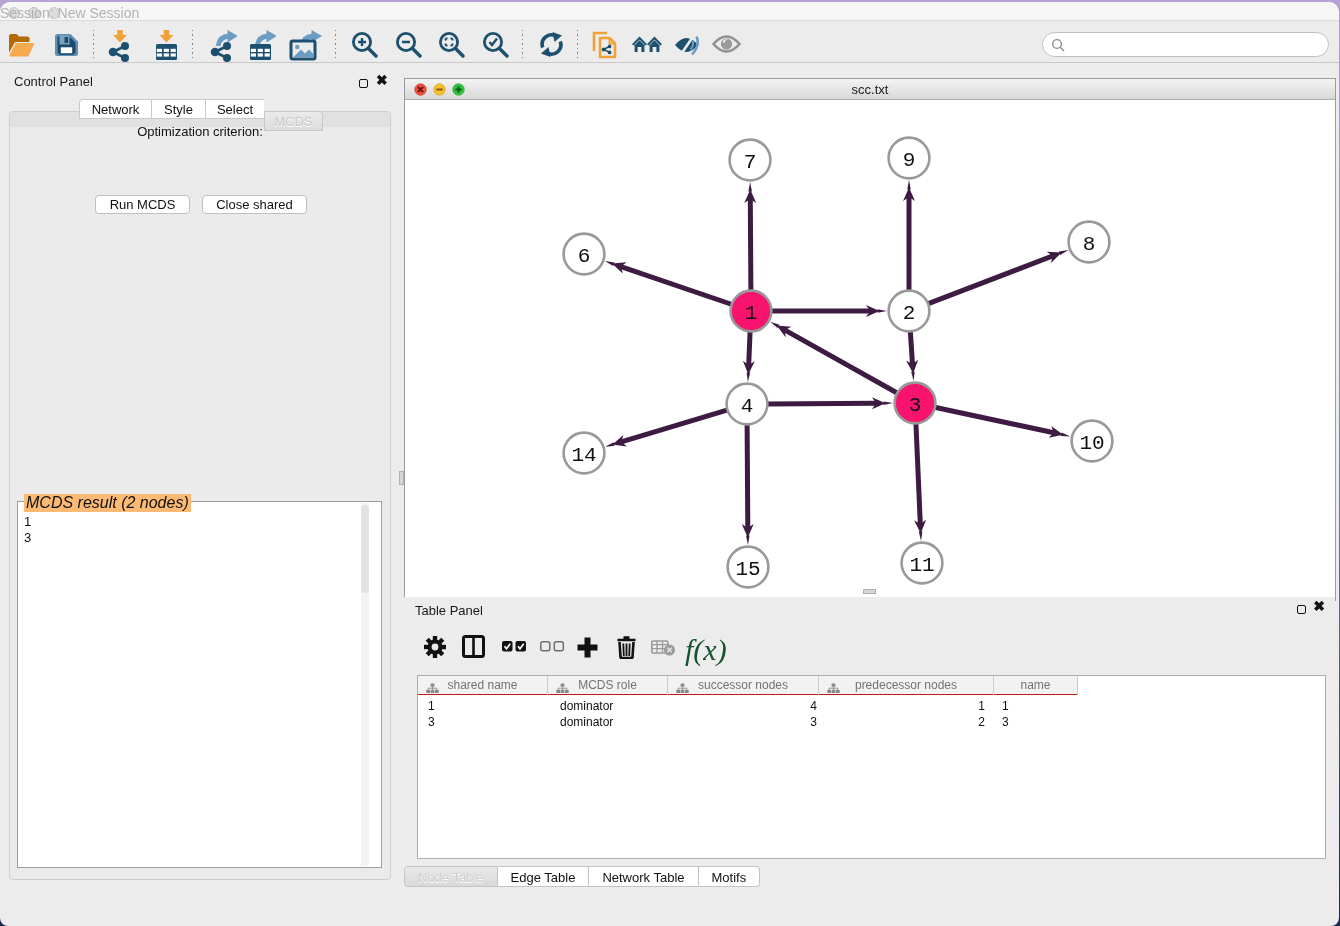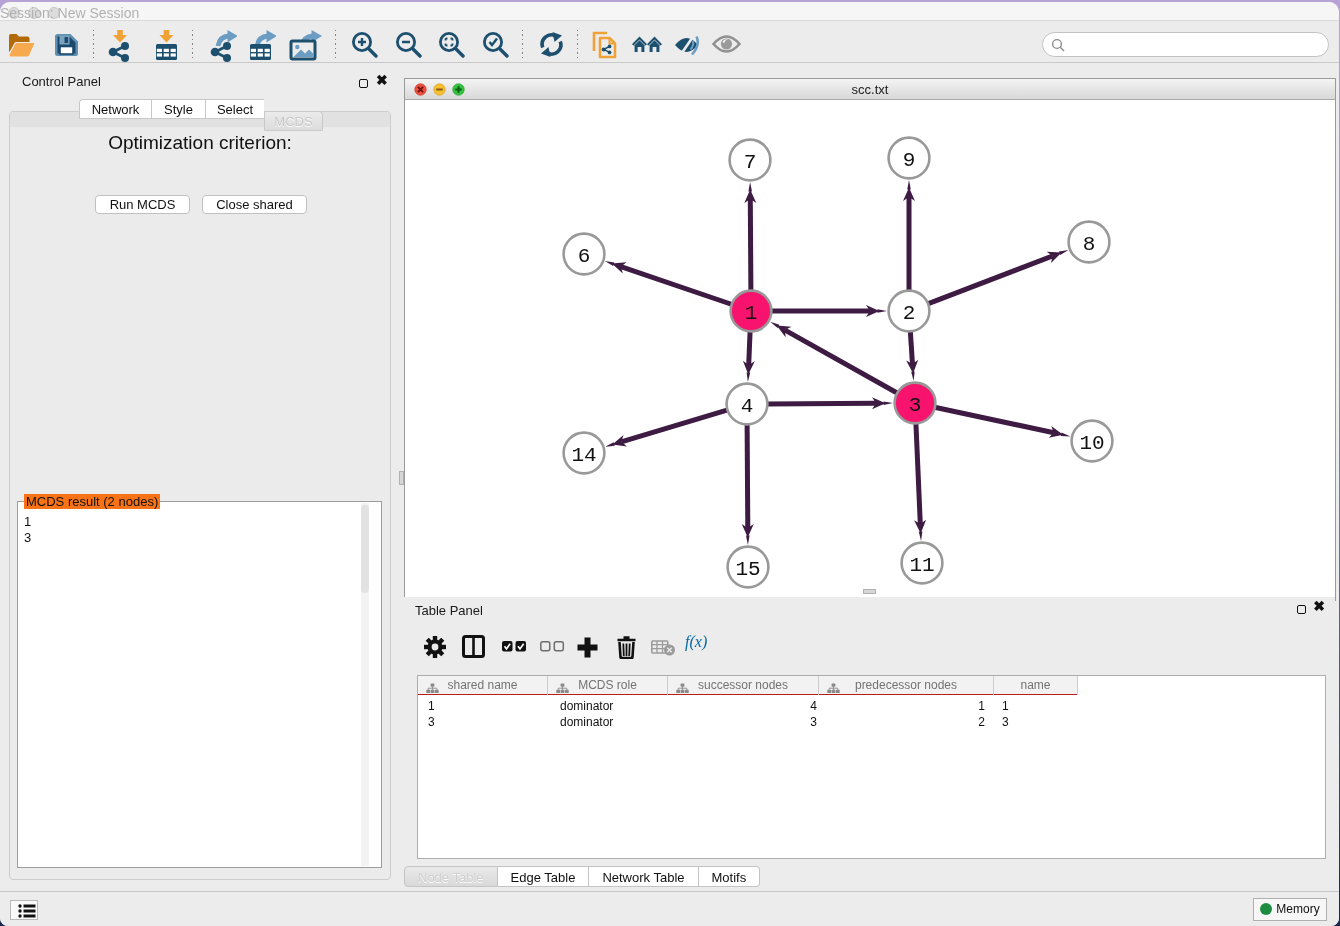--- a/index.html
+++ b/index.html
@@ -10,33 +10,33 @@
 .titlebar { position:absolute; left:0; top:0; right:0; height:19px; background:#f6f6f6; border-bottom:1px solid #dadada; }
 .tl { position:absolute; top:5px; width:12px; height:12px; border-radius:50%; background:#dcdcdc; border:1px solid #c9c9c9; }
 .title { position:absolute; top:3px; left:0; right:0; font-size:14px; color:#b2b2b2; }
 
 .toolbar { position:absolute; left:0; top:20px; right:0; height:41px; background:#ececec; border-bottom:1px solid #c9c9c9; }
 .tb { position:absolute; top:2px; }
 .tsep { position:absolute; top:8px; height:30px; width:1.3px; background:repeating-linear-gradient(180deg,#848484 0 1.4px,rgba(0,0,0,0) 1.4px 4.5px); }
 .search { position:absolute; right:10px; top:10px; width:287px; height:25px; background:#fff; border:1px solid #c2c2c2; border-radius:13px; }
 
 .cpanel { position:absolute; left:0; top:61px; width:392px; bottom:35px; background:#ececec; }
-.phead { font-size:13px; color:#1a1a1a; padding:11px 0 0 22px; } 
+.phead { font-size:13px; color:#1a1a1a; padding:11px 0 0 14px; } 
 .tabs { position:absolute; top:36px; left:79px; height:20px; white-space:nowrap; z-index:3; }
 .tab { display:inline-block; height:20px; line-height:20px; font-size:13px; text-align:center; background:#fff; border:1px solid #c8c8c8; border-right:none; vertical-align:top; color:#111; }
 .tab.first { border-radius:4px 0 0 0; }
 .tab.last { border-radius:0 4px 0 0; border-right:1px solid #c8c8c8;margin-top:12px; }
 .tab.sel { background:linear-gradient(180deg,#ebebeb,#dcdcdc); color:#c9c9c9; text-shadow:0 1px 0 #fff; }
 .cbody { position:absolute; left:9px; top:48px; width:382px; bottom:11px; background:#ebebeb; border:1px solid #cdcdcd; border-radius:4px; }
 .cbody .band { position:absolute; left:0; right:0; top:0; height:15px; background:#e1e1e1; border-radius:4px 4px 0 0; }
-.optlabel { position:absolute; top:20px; left:0; right:0; text-align:center; font-size:19px; color:#111; }
+.optlabel { position:absolute; top:12px; left:0; right:0; text-align:center; font-size:13px; color:#111; }
 .dropdown { position:absolute; left:35px; right:35px; top:51px; height:19px; background:#fff; border:1px solid #bbb; border-radius:4px; font-size:13px; line-height:17px; padding-left:13px; color:#111; }
 .btn { position:absolute; height:19px; background:#fff; border:1px solid #c0c0c0; border-radius:4px; font-size:13px; text-align:center; line-height:17px; color:#111; }
 .fieldset { position:absolute; left:7px; right:8px; top:389px; bottom:11px; background:#fff; border:1px solid #9d9d9d; }
-.fieldset .legend { position:absolute; top:-8px; left:6px; background:#f97316; padding:0 2px; font-size:13px; color:#111; }
+.fieldset .legend { position:absolute; top:-8px; left:6px; background:#fdba74; padding:0 2px; font-size:16px; color:#111;font-style:italic; }
 .fieldset .txt { position:absolute; top:12px; left:6px; font-size:13px; color:#111; line-height:16px; }
 .fieldset .sb { position:absolute; top:1px; bottom:1px; right:12px; width:8px; background:#f3f3f3; }
 
 .scc { position:absolute; left:404px; top:76px; width:932px; height:523px; border:1px solid #9b9b9b; background:#fff; }
 .scc-tb { position:absolute; left:0; top:0; right:0; height:21px; background:linear-gradient(180deg,#f4f4f4,#d8d8d8); border-bottom:1px solid #ababab; }
 .scc-title { text-align:center; font-size:13px; color:#222; line-height:21px; }
 .scc-canvas { position:absolute; left:0; top:21px; right:0; bottom:0; background:#fff; overflow:hidden; }
 
 .tpanel { position:absolute; left:404px; top:595px; right:4px; height:294px; background:#ececec; }
 .tp-toolbar { position:absolute; left:13px; top:33px; height:34px; right:13px; }
@@ -361,21 +361,21 @@
           <path d="M7.5 2.5 L13.5 2.5 M1.5 5 L19.5 5" stroke="#111" stroke-width="2.4"></path>
           <path d="M3.5 7 L4.5 22 Q4.6 23 5.8 23 L15.2 23 Q16.4 23 16.5 22 L17.5 7" fill="none" stroke="#111" stroke-width="2.6"></path>
           <path d="M7.3 8.5 L7.8 21 M10.5 8.5 L10.5 21 M13.7 8.5 L13.2 21" stroke="#111" stroke-width="1.8"></path>
         </svg>
       <svg style="position:absolute;left:234px;top:9px" width="25" height="17" viewBox="0 0 25 17">
           <rect x="0.8" y="2" width="16" height="12" rx="1" fill="none" stroke="#9b9b9b" stroke-width="1.6"></rect>
           <path d="M0.8 5.6 L16.8 5.6 M0.8 9.6 L16.8 9.6 M6 2 L6 14 M11.5 2 L11.5 14" stroke="#9b9b9b" stroke-width="1.3"></path>
           <circle cx="18.5" cy="11" r="5.5" fill="#9b9b9b"></circle>
           <path d="M16.3 8.8 L20.7 13.2 M20.7 8.8 L16.3 13.2" stroke="#e9e9e9" stroke-width="1.4"></path>
         </svg>
-      <div style="position:absolute;left:268px;top:3px;font-family:'Liberation Serif',serif;font-style:italic;font-size:16px;color:#0369a1;">f(x)</div>
+      <div style="position:absolute;left:268px;top:3px;font-family:'Liberation Serif',serif;font-style:italic;font-size:30px;color:#14532d;">f(x)</div>
     </div>
     <div class="tp-table" id="tptable">
         <div class="thead" style="width:660px">
           <div class="thcell" style="left:0px;width:130px"><span style="position:absolute;left:8px;top:4px"><svg width="13" height="11" viewBox="0 0 13 11" style="vertical-align:-1px">
                 <g fill="#8a8a8a">
                   <rect x="4.6" y="0.5" width="3.8" height="3.2" rx="0.6"></rect>
                   <rect x="0.3" y="6.8" width="3.8" height="3.2" rx="0.6"></rect>
                   <rect x="4.6" y="6.8" width="3.8" height="3.2" rx="0.6"></rect>
                   <rect x="8.9" y="6.8" width="3.8" height="3.2" rx="0.6"></rect>
                 </g>
@@ -419,28 +419,15 @@
         <div class="trow" style="left:142px;top:38px">dominator</div>
         <div class="trow" style="left:250px;top:38px;width:149px;text-align:right">3</div>
         <div class="trow" style="left:401px;top:38px;width:166px;text-align:right">2</div>
         <div class="trow" style="left:584px;top:38px">3</div>
       </div>
     <div class="btabs">
       <span class="btab first sel">Node Table</span><span class="btab">Edge Table</span><span class="btab">Network Table</span><span class="btab last">Motifs</span>
     </div>
   </div>
 
-  <div class="status">
-    <div class="stbtn">
-      <svg width="26" height="18" viewBox="0 0 26 18" style="margin:1px 0 0 4px;">
-        <circle cx="5" cy="4" r="1.7" fill="#111"></circle>
-          <rect x="8.5" y="2.5" width="12" height="3" fill="#111"></rect>
-        <circle cx="5" cy="9" r="1.7" fill="#111"></circle>
-          <rect x="8.5" y="7.5" width="12" height="3" fill="#111"></rect>
-        <circle cx="5" cy="14" r="1.7" fill="#111"></circle>
-          <rect x="8.5" y="12.5" width="12" height="3" fill="#111"></rect>
-      </svg>
-    </div>
-    <div class="membtn"><span class="memdot"></span>Memory</div>
-  </div>
 </div>
   <div style="position:absolute;left:399px;top:471px;width:5px;height:14px;background:#d6d6d6;border:1px solid #b0b0b0;"></div>
   <div style="position:absolute;left:863px;top:589px;width:13px;height:5px;background:#d6d6d6;border:1px solid #b0b0b0;"></div>
 
 </body></html>

